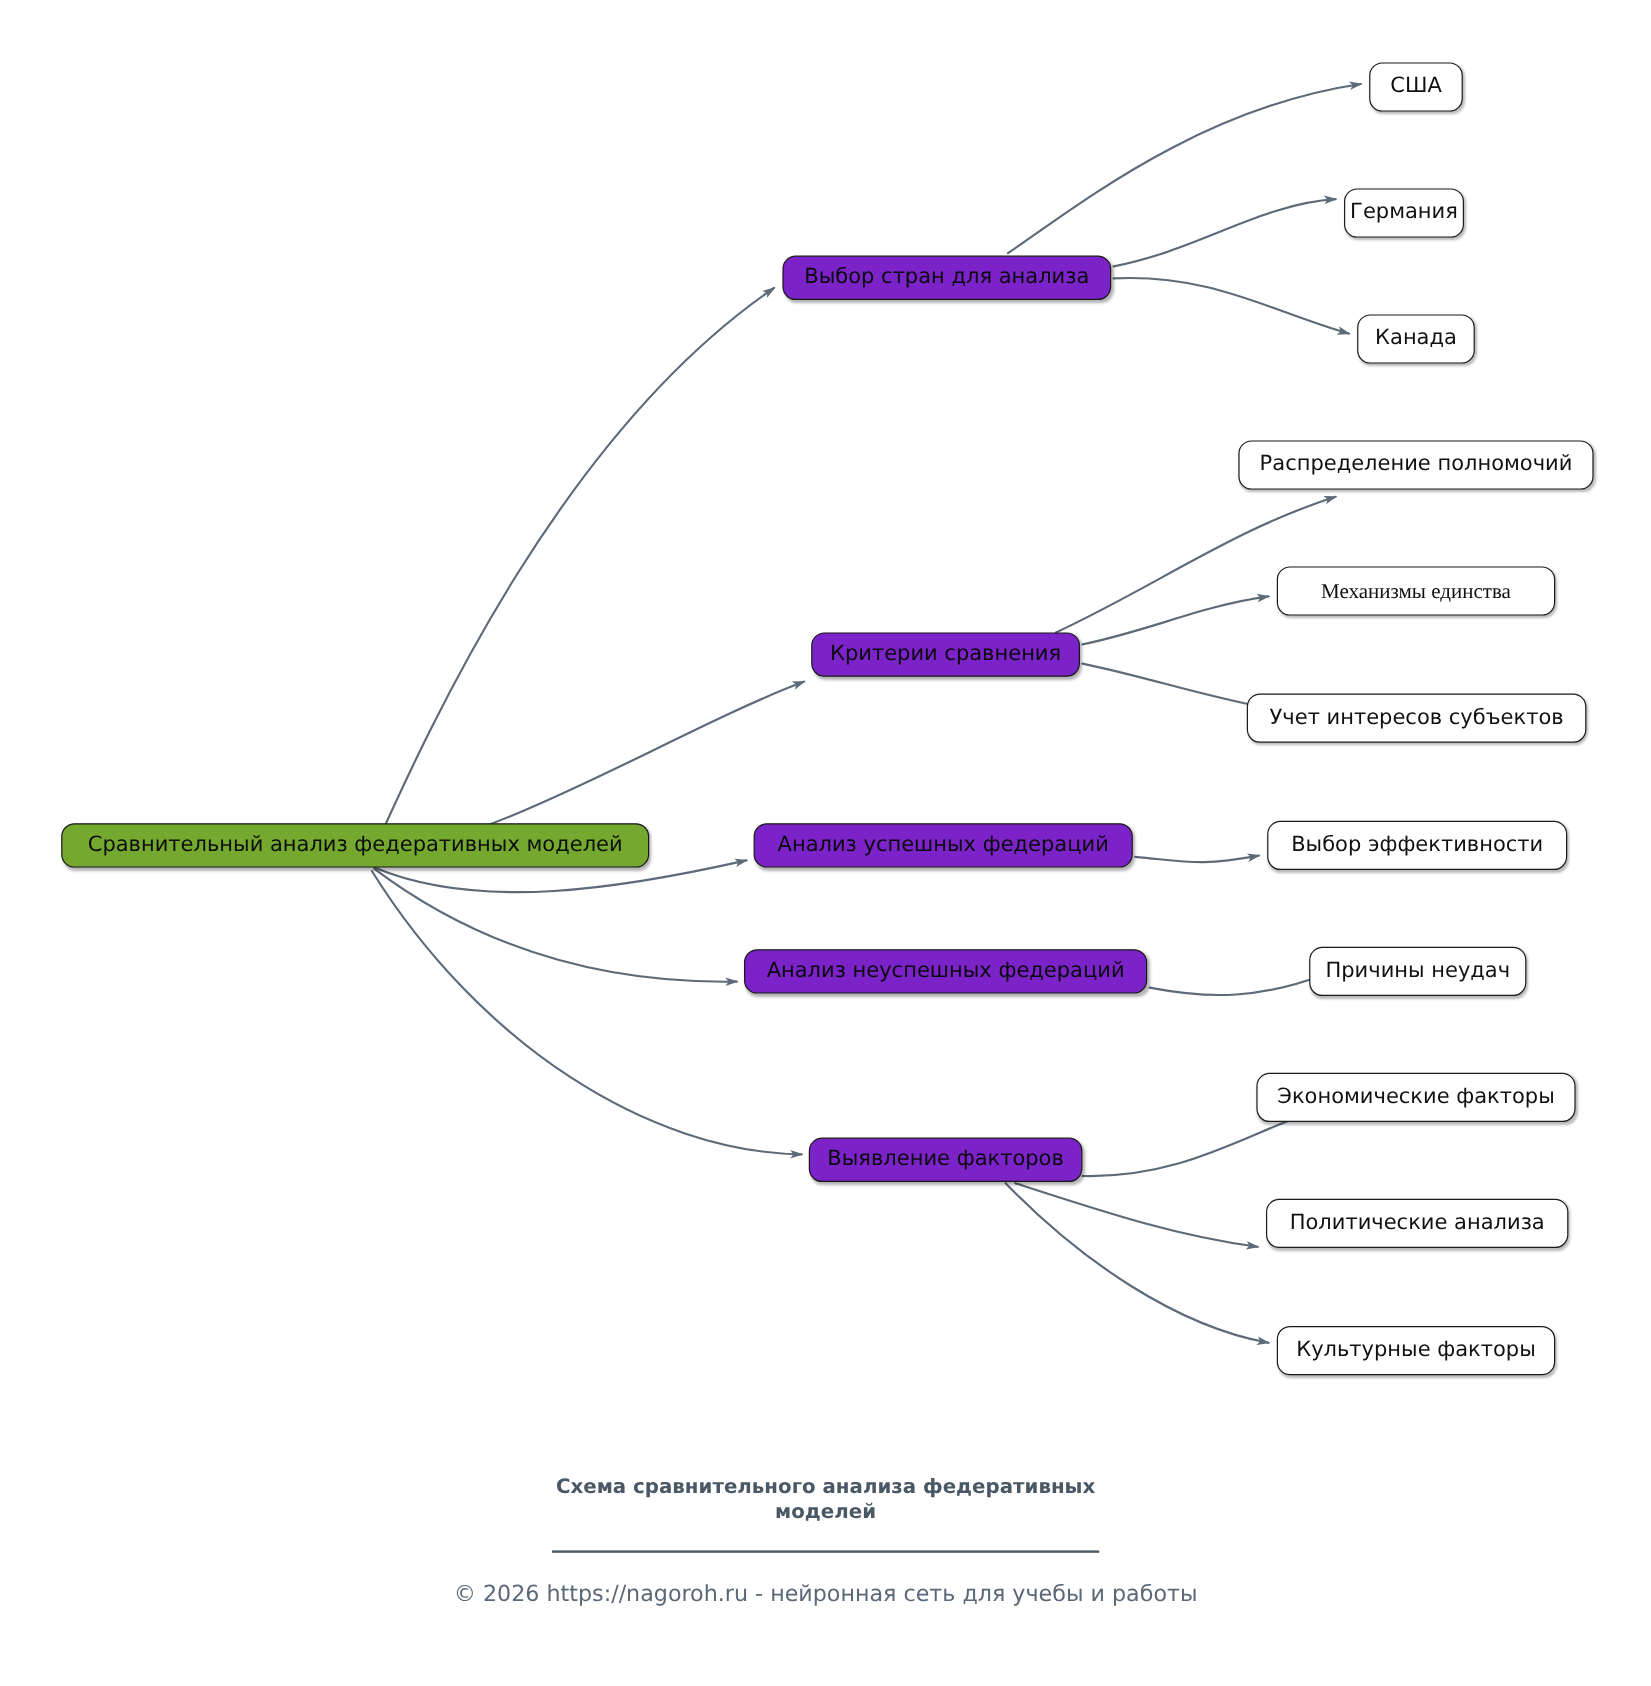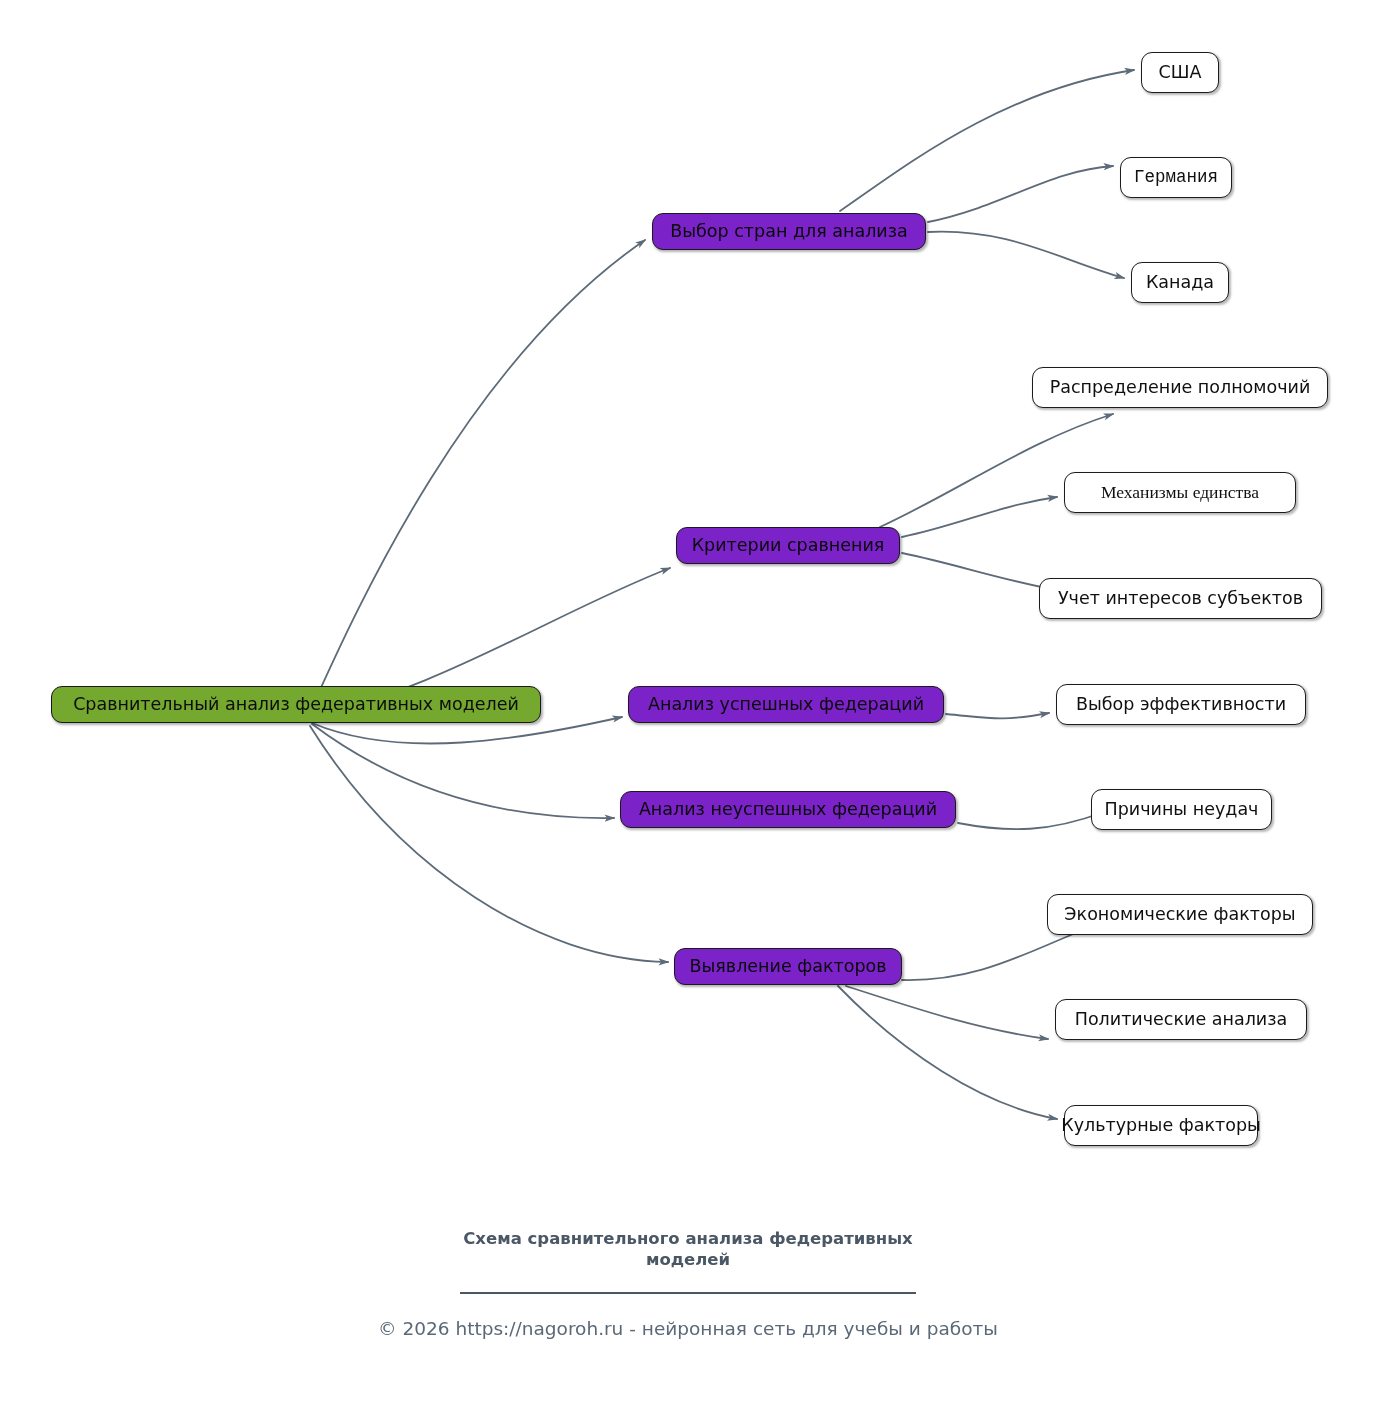--- a/index.html
+++ b/index.html
@@ -140,21 +140,21 @@
   <div id="nodes-layer">
       <div class="node node-root" style="left: 51px; top: 686px; width: 490px; height: 37px;">
         <span class="node-label">Сравнительный анализ федеративных моделей</span>
       </div>
       <div class="node node-branch" style="left: 652px; top: 213px; width: 274px; height: 37px;">
         <span class="node-label">Выбор стран для анализа</span>
       </div>
       <div class="node node-leaf" style="left: 1141px; top: 52px; width: 78px; height: 41px;">
         <span class="node-label">США</span>
       </div>
-      <div class="node node-leaf" style="left: 1120px; top: 157px; width: 112px; height: 41px; font-family: Liberation Mono, monospace;">
+      <div class="node node-leaf" style="left: 1120px; top: 157px; width: 100px; height: 41px;">
         <span class="node-label">Германия</span>
       </div>
       <div class="node node-leaf" style="left: 1131px; top: 262px; width: 98px; height: 41px;">
         <span class="node-label">Канада</span>
       </div>
       <div class="node node-branch" style="left: 676px; top: 527px; width: 224px; height: 37px;">
         <span class="node-label">Критерии сравнения</span>
       </div>
       <div class="node node-leaf" style="left: 1032px; top: 367px; width: 296px; height: 41px;">
         <span class="node-label">Распределение полномочий</span>
@@ -179,21 +179,21 @@
       </div>
       <div class="node node-branch" style="left: 674px; top: 948px; width: 228px; height: 37px;">
         <span class="node-label">Выявление факторов</span>
       </div>
       <div class="node node-leaf" style="left: 1047px; top: 894px; width: 266px; height: 41px;">
         <span class="node-label">Экономические факторы</span>
       </div>
       <div class="node node-leaf" style="left: 1055px; top: 999px; width: 252px; height: 41px;">
         <span class="node-label">Политические анализа</span>
       </div>
-      <div class="node node-leaf" style="left: 1064px; top: 1105px; width: 194px; height: 41px;">
+      <div class="node node-leaf" style="left: 1064px; top: 1105px; width: 232px; height: 41px;">
         <span class="node-label">Культурные факторы</span>
       </div>
     </div>
 
   <div id="footer">
     <div id="footer-title">Схема сравнительного анализа федеративных моделей</div>
     <div id="footer-divider"></div>
     <div id="footer-copyright">© 2026 https://nagoroh.ru - нейронная сеть для учебы и работы</div>
   </div>
 

